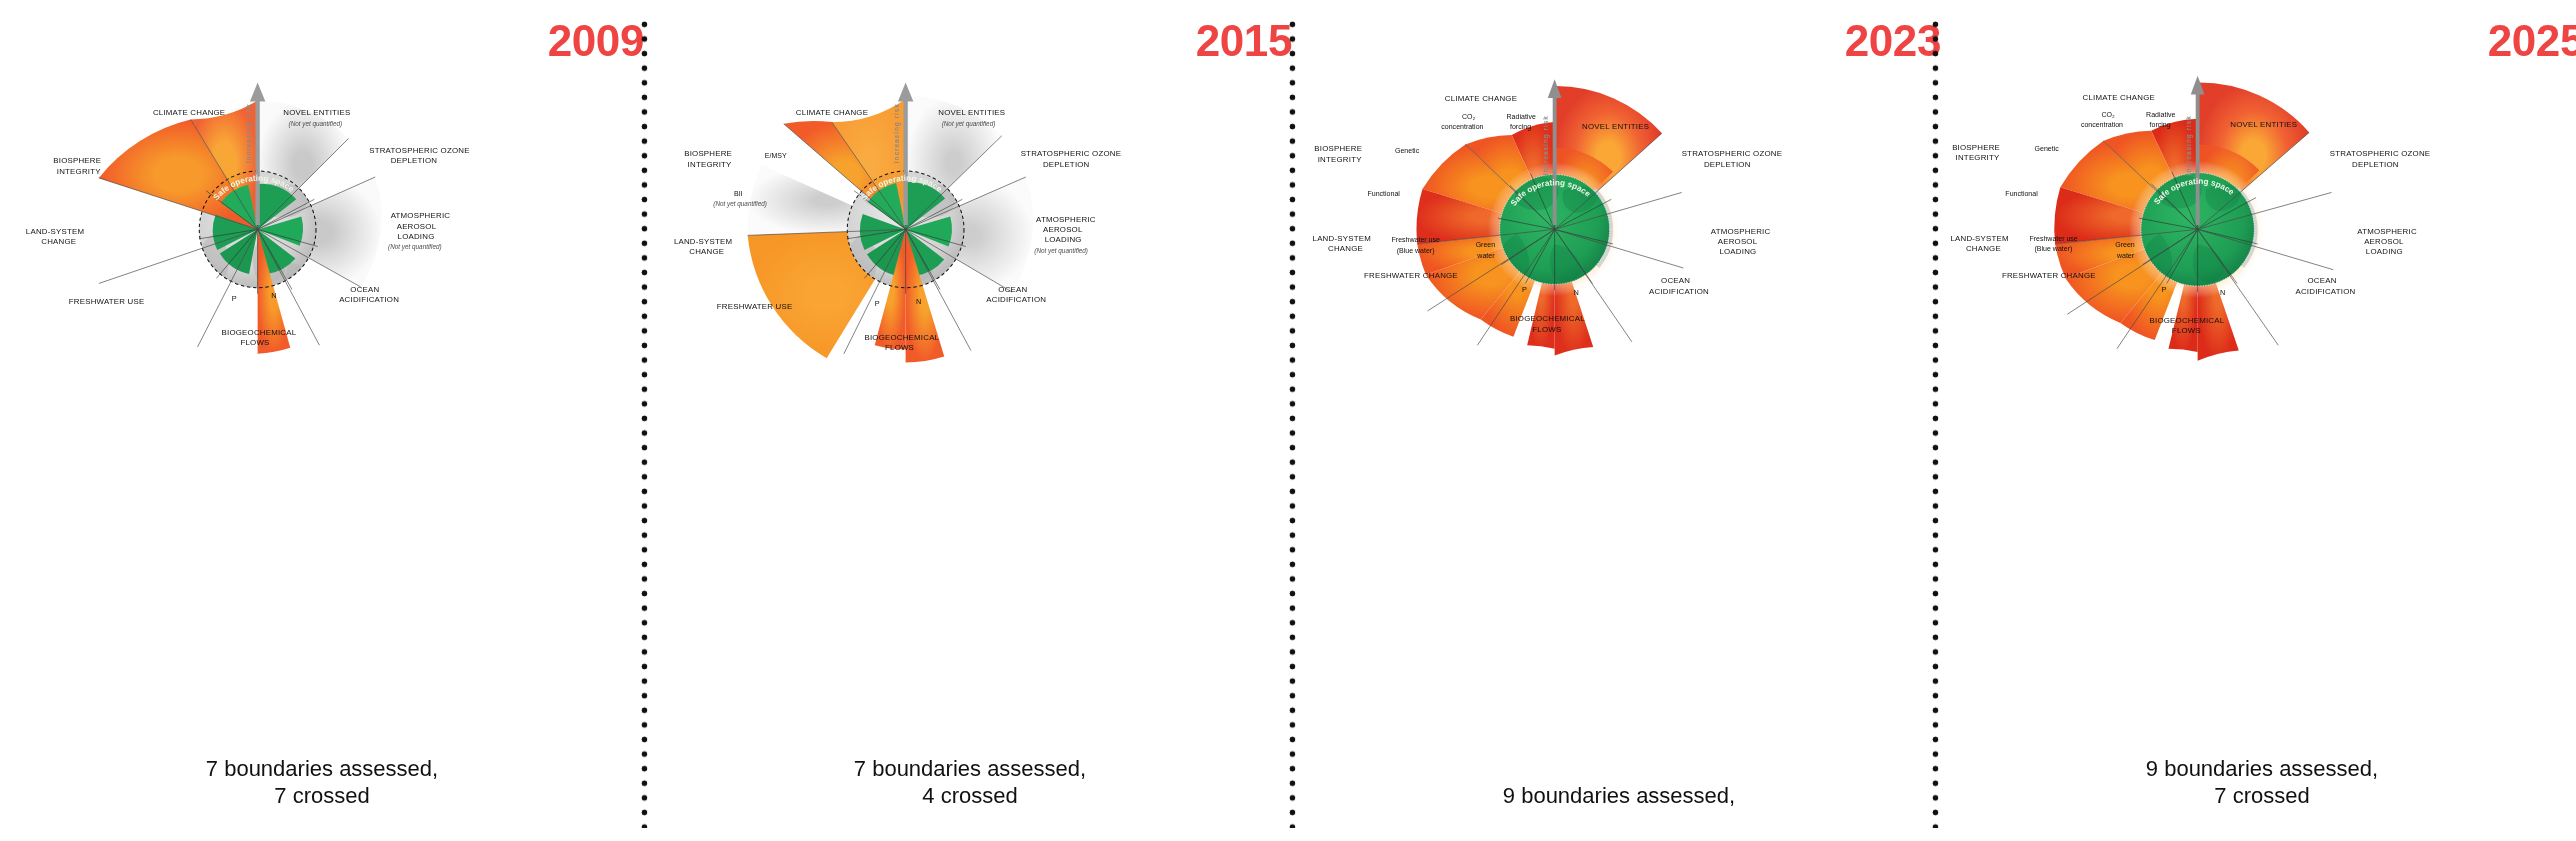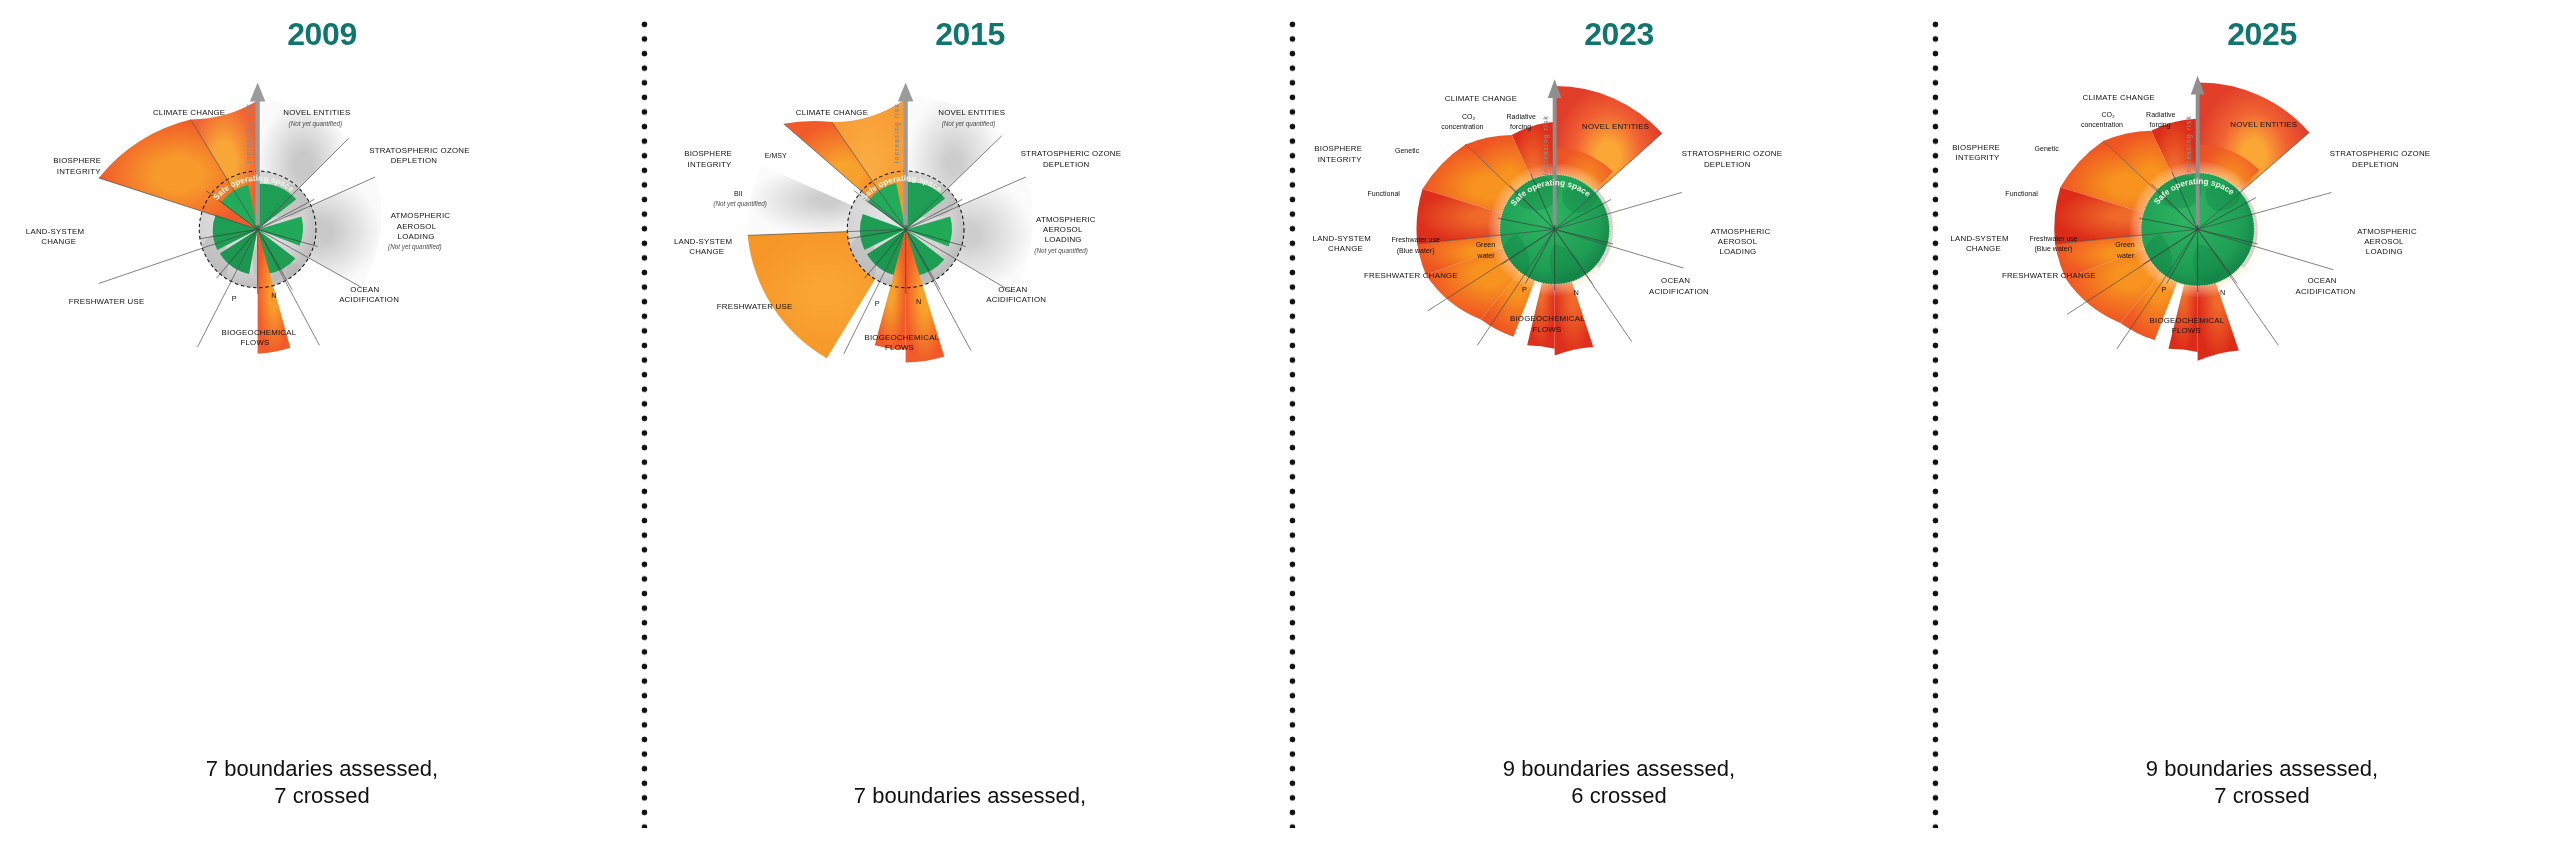--- a/index.html
+++ b/index.html
@@ -10,22 +10,22 @@
     font-family:"Liberation Sans", sans-serif;
     overflow:hidden;
   }
   #stage{position:relative;width:2576px;height:841px;}
   .panel{
     position:absolute;top:0;height:841px;width:644px;
     box-sizing:border-box;
   }
   .panel-title{
     position:absolute;top:15.5px;left:0;width:100%;
-    text-align:center;
-    font-size:32px;font-weight:bold;color:#0f766e;
+    text-align:right;
+    font-size:44px;font-weight:bold;color:#ef4444;
     letter-spacing:-0.4px;
     font-family:"Liberation Sans", sans-serif;
   }
   .caption{
     position:absolute;bottom:31px;left:0;width:100%;
     text-align:center;
     font-size:22px;line-height:1.22;color:#111;
     font-family:"Liberation Sans", sans-serif;
     font-weight:400;
   }
@@ -300,20 +300,21 @@
         <text class="lbl lbl-major" x="42" y="110">BIOSPHERE</text>
         <text class="lbl lbl-major" x="46" y="122">INTEGRITY</text>
 
         <text class="lbl lbl-inwedge" x="136" y="112">E/MSY</text>
         <text class="lbl lbl-inwedge" x="100" y="156">BII</text>
         <text class="lbl lbl-note" x="76" y="168">(Not yet quantified)</text>
       </svg>
     </div>
     <div class="caption">
       <div>7 boundaries assessed,</div>
+      <div>4 crossed</div>
     </div>
   </div>
 
   <div class="divider" style="left:1289px;"></div>
 
   <div class="panel" style="left:1297px;">
     <div class="panel-title">2023</div>
     <div class="diagram">
       <svg width="644" height="309" viewBox="0 0 750 360">
         <defs>
@@ -452,21 +453,20 @@
 
         <text class="lbl lbl-major" x="20" y="104">BIOSPHERE</text>
         <text class="lbl lbl-major" x="24" y="116">INTEGRITY</text>
 
         <text class="lbl lbl-inwedge" x="114" y="106">Genetic</text>
         <text class="lbl lbl-inwedge" x="82" y="156">Functional</text>
       </svg>
     </div>
     <div class="caption">
       <div>9 boundaries assessed,</div>
-      <div>6 crossed</div>
     </div>
   </div>
 
   <div class="divider" style="left:1932px;"></div>
 
   <div class="panel" style="left:1940px;">
     <div class="panel-title">2025</div>
     <div class="diagram">
       <svg width="644" height="309" viewBox="0 0 750 360">
         <defs>

